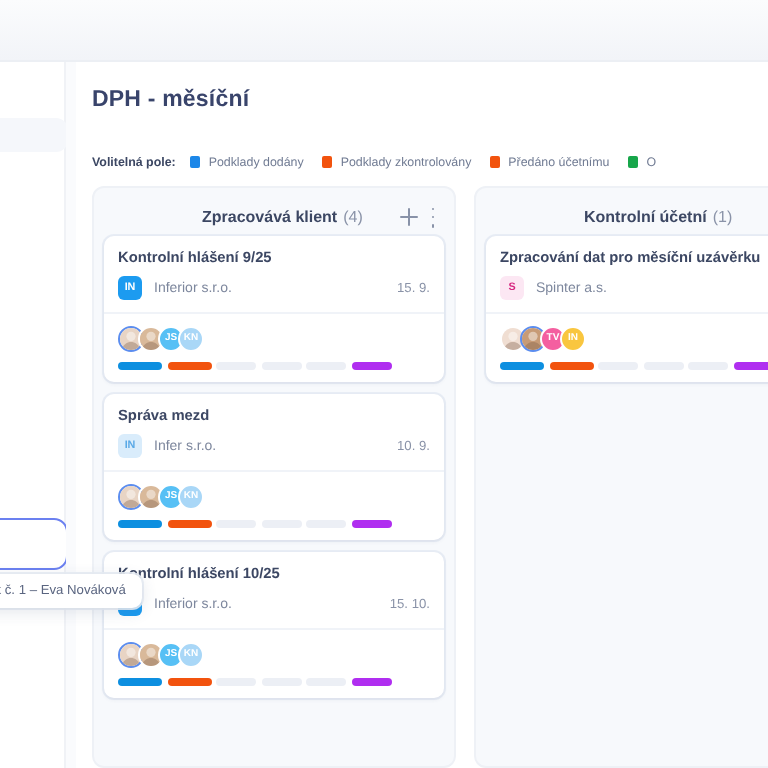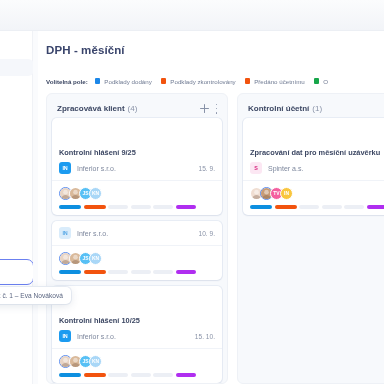--- a/index.html
+++ b/index.html
@@ -79,20 +79,21 @@
     background: #f7f9fc;
     border: 1px solid #eef1f6;
     border-radius: 6px;
     padding: 5px;
     height: 100%;
     overflow: hidden;
   }
   .col-head {
     display: flex; align-items: center; height: 19px;
     padding: 0 4px 0 5px;
+    margin-left: 44px;
   }
   .col-title {
     font-size: 8px; font-weight: bold; color: #3c4763;
     white-space: nowrap;
   }
   .col-count { font-size: 8px; font-weight: normal; color: #8a93a8; margin-left: 3px; }
   .col-actions { margin-left: auto; display: flex; align-items: center; gap: 6px; }
   .icon-plus {
     position: relative; width: 9px; height: 9px; display: block;
   }
@@ -109,21 +110,21 @@
   .card {
     background: #ffffff;
     border-radius: 5px;
     margin-bottom: 6px;
     box-shadow: 0 1px 2px rgba(58,74,110,0.07), 0 0 0 1px rgba(230,235,244,0.9);
     overflow: hidden;
   }
   .card-top { padding: 6px 7px 6px 7px; }
   .card-title {
     font-size: 7.4px; font-weight: bold; color: #3c4763;
-    margin-bottom: 5px; white-space: nowrap; margin-top: 24px;
+    margin-bottom: 5px; white-space: nowrap;
   }
   .card-meta { display: flex; align-items: center; }
   .client-badge {
     width: 12px; height: 12px; border-radius: 3px;
     display: flex; align-items: center; justify-content: center;
     font-size: 5.4px; font-weight: bold; letter-spacing: -0.1px;
     flex: 0 0 auto;
   }
   .client-name {
     font-size: 7px; color: #7d879d; margin-left: 6px; white-space: nowrap;
@@ -246,20 +247,21 @@
                 <span class="seg" style="background: rgb(242, 83, 14); width: 22px;"></span>
                 <span class="seg" style="background: rgb(236, 239, 245); width: 20px;"></span>
                 <span class="seg" style="background: rgb(236, 239, 245); width: 20px;"></span>
                 <span class="seg" style="background: rgb(236, 239, 245); width: 20px;"></span>
                 <span class="seg" style="background: rgb(176, 46, 240); width: 20px;"></span>
               </div>
             </div>
           </div>
           <div class="card">
             <div class="card-top">
+              <div class="card-title">Správa mezd</div>
               <div class="card-meta">
                 <span class="client-badge" style="background: rgb(217, 236, 251); color: rgb(90, 169, 230);">IN</span>
                 <span class="client-name">Infer s.r.o.</span>
                 <span class="card-date">10. 9.</span>
               </div>
             </div>
             <div class="card-bottom">
               <div class="avatars">
                 <span class="avatar ring">
                   <svg viewBox="0 0 20 20" width="100%" height="100%">

